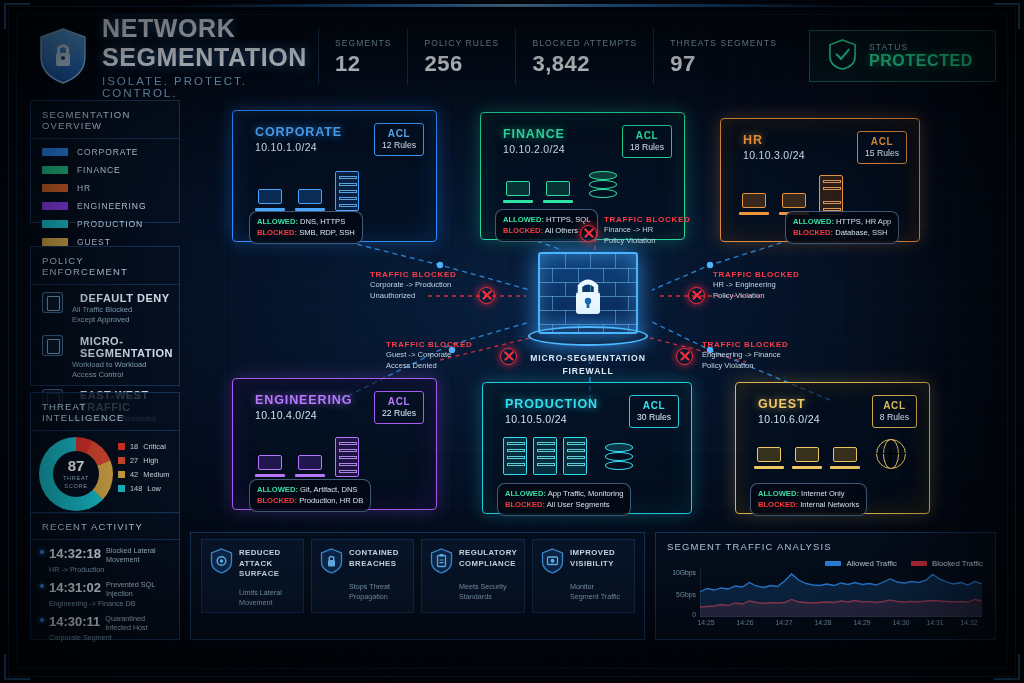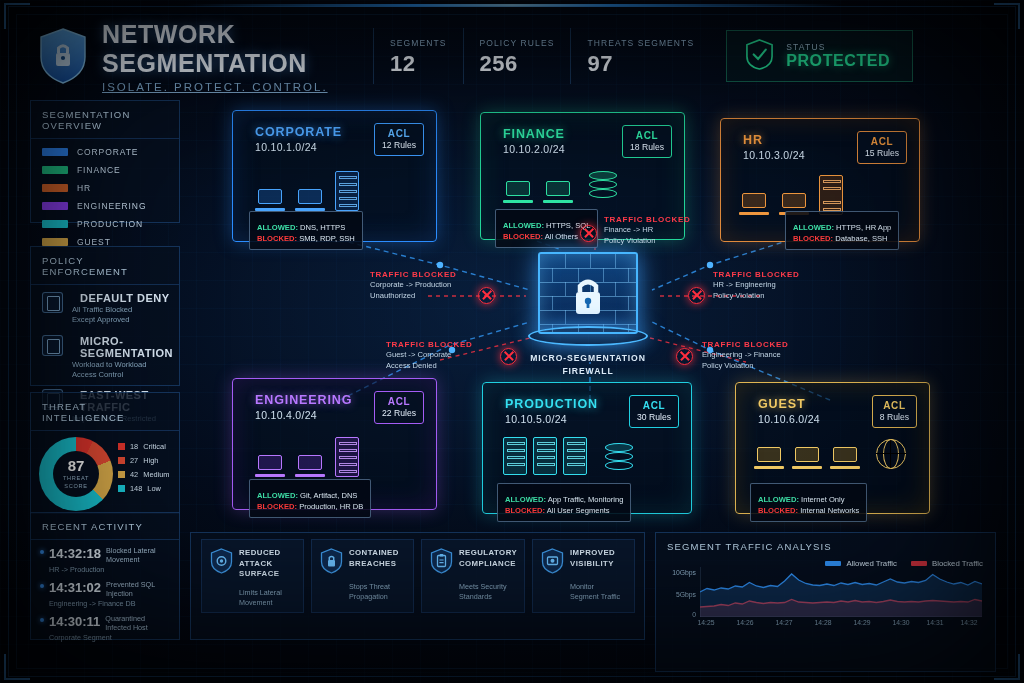--- a/index.html
+++ b/index.html
@@ -53,21 +53,21 @@
   }
 
   
   .header { position:absolute; left:28px; top:20px; width:968px; height:72px; display:flex; align-items:center; }
   .brand { display:flex; align-items:center; gap:14px; width:345px; padding-left:10px;}
   .shield-logo { width:50px; height:58px; position:relative; flex:none; }
   .title-main {
     font-size:25px; font-weight:bold; letter-spacing:0.6px; color:#eef6ff;
     text-shadow:0 0 12px rgba(90,170,255,0.55);
   }
-  .title-sub { font-size:11.5px; letter-spacing:2.0px; color:#7ea8cc; margin-top:3px;text-decoration:underline; }
+  .title-sub { font-size:11.5px; letter-spacing:2.0px; color:#7ea8cc; margin-top:3px; }
 
   .stats { display:flex; align-items:stretch; height:56px; }
   .stat {
     padding:2px 16px 0 16px; min-width:88px;
     border-left:1px solid rgba(60,130,200,0.35);
     display:flex; flex-direction:column; justify-content:center;
   }
   .stat:first-child { border-left:1px solid rgba(60,130,200,0.35); }
   .stat-label { font-size:8.5px; letter-spacing:1.1px; color:#96b9d6; white-space:nowrap; }
   .stat-value { font-size:22px; font-weight:bold; color:#f2f8ff; margin-top:3px; letter-spacing:0.5px;}
@@ -146,22 +146,22 @@
   }
   .seg-name { position:absolute; left:22px; top:14px; font-size:12.5px; font-weight:bold; letter-spacing:0.9px; }
   .seg-cidr { position:absolute; left:22px; top:30px; font-size:10.5px; color:#cfe0ee; letter-spacing:0.3px;}
   .acl {
     position:absolute; right:12px; top:12px; padding:4px 7px 5px 7px;
     border:1px solid; border-radius:3px; background:rgba(5,16,34,0.8); text-align:center;
   }
   .acl-t { font-size:10px; font-weight:bold; letter-spacing:0.6px; }
   .acl-n { font-size:8.6px; color:#e3eefa; margin-top:1px; white-space:nowrap;}
   .rulebox {
-    position:absolute; padding:10px 7px 5px 7px;
-    border:1px solid rgba(120,160,200,0.55); background:rgba(3,9,20,0.88); border-radius:2px;
+    position:absolute; padding:4px 7px 5px 7px;
+    border:1px solid rgba(120,160,200,0.55); background:rgba(3,9,20,0.88); border-radius:8px;
   }
   .rule-line { font-size:7.6px; white-space:nowrap; line-height:1.45; }
   .rb-allow { color:#3fe0a8; font-weight:bold; }
   .rb-block { color:#ff3c3c; font-weight:bold; }
   .rb-val { color:#dbe8f3; font-weight:normal; }
 
   
   .devrow { position:absolute; display:flex; align-items:flex-end; gap:10px; }
   .laptop { width:30px; height:22px; position:relative; }
   .laptop .scr { position:absolute; left:3px; top:0; width:24px; height:15px; border:1.4px solid; border-radius:2px; }
@@ -213,21 +213,21 @@
   .ben-card {
     width:104px; height:74px; background:rgba(12,28,52,0.62);
     border:1px solid rgba(45,105,175,0.28); padding:8px 7px 0 8px;
   }
   .ben-top { display:flex; gap:6px; align-items:flex-start; }
   .ben-icon { width:23px; height:26px; flex:none; position:relative; }
   .ben-title { font-size:7.8px; font-weight:bold; letter-spacing:0.45px; color:#dbeaf7; line-height:1.35; }
   .ben-desc { font-size:7.2px; color:#8cadc6; line-height:1.4; margin-top:8px; padding-left:29px; }
 
   
-  #panel-chart { left:655px; top:532px; width:341px; height:140px; }
+  #panel-chart { left:655px; top:532px; width:341px; height:108px; }
   .chart-legend { position:absolute; right:12px; top:26px; display:flex; gap:14px; }
   .cl-item { display:flex; align-items:center; gap:5px; }
   .cl-bar { width:16px; height:5px; border-radius:1px; }
   .cl-txt { font-size:7.8px; color:#cfe0ee; }
   .chart-area { position:absolute; left:10px; top:34px; width:322px; height:66px; }
   .y-lab { position:absolute; font-size:6.8px; color:#8fb0c9; text-align:right; width:30px; }
   .x-lab { position:absolute; font-size:6.8px; color:#8fb0c9; text-align:center; width:32px; top:52px;}
   svg.plot { position:absolute; left:34px; top:0; width:282px; height:50px; }
 </style>
 </head>
@@ -266,20 +266,24 @@
     </div>
 
     <div class="stats">
       <div class="stat">
         <div class="stat-label">SEGMENTS</div>
         <div class="stat-value">12</div>
       </div>
       <div class="stat">
         <div class="stat-label">POLICY RULES</div>
         <div class="stat-value">256</div>
+      </div>
+      <div class="stat">
+        <div class="stat-label">BLOCKED ATTEMPTS</div>
+        <div class="stat-value">3,842</div>
       </div>
       <div class="stat" style="min-width:120px">
         <div class="stat-label">THREATS SEGMENTS</div>
         <div class="stat-value">97</div>
       </div>
     </div>
 
     <div class="status-box">
       <div>
         <svg viewBox="0 0 30 34" width="29" height="33">

